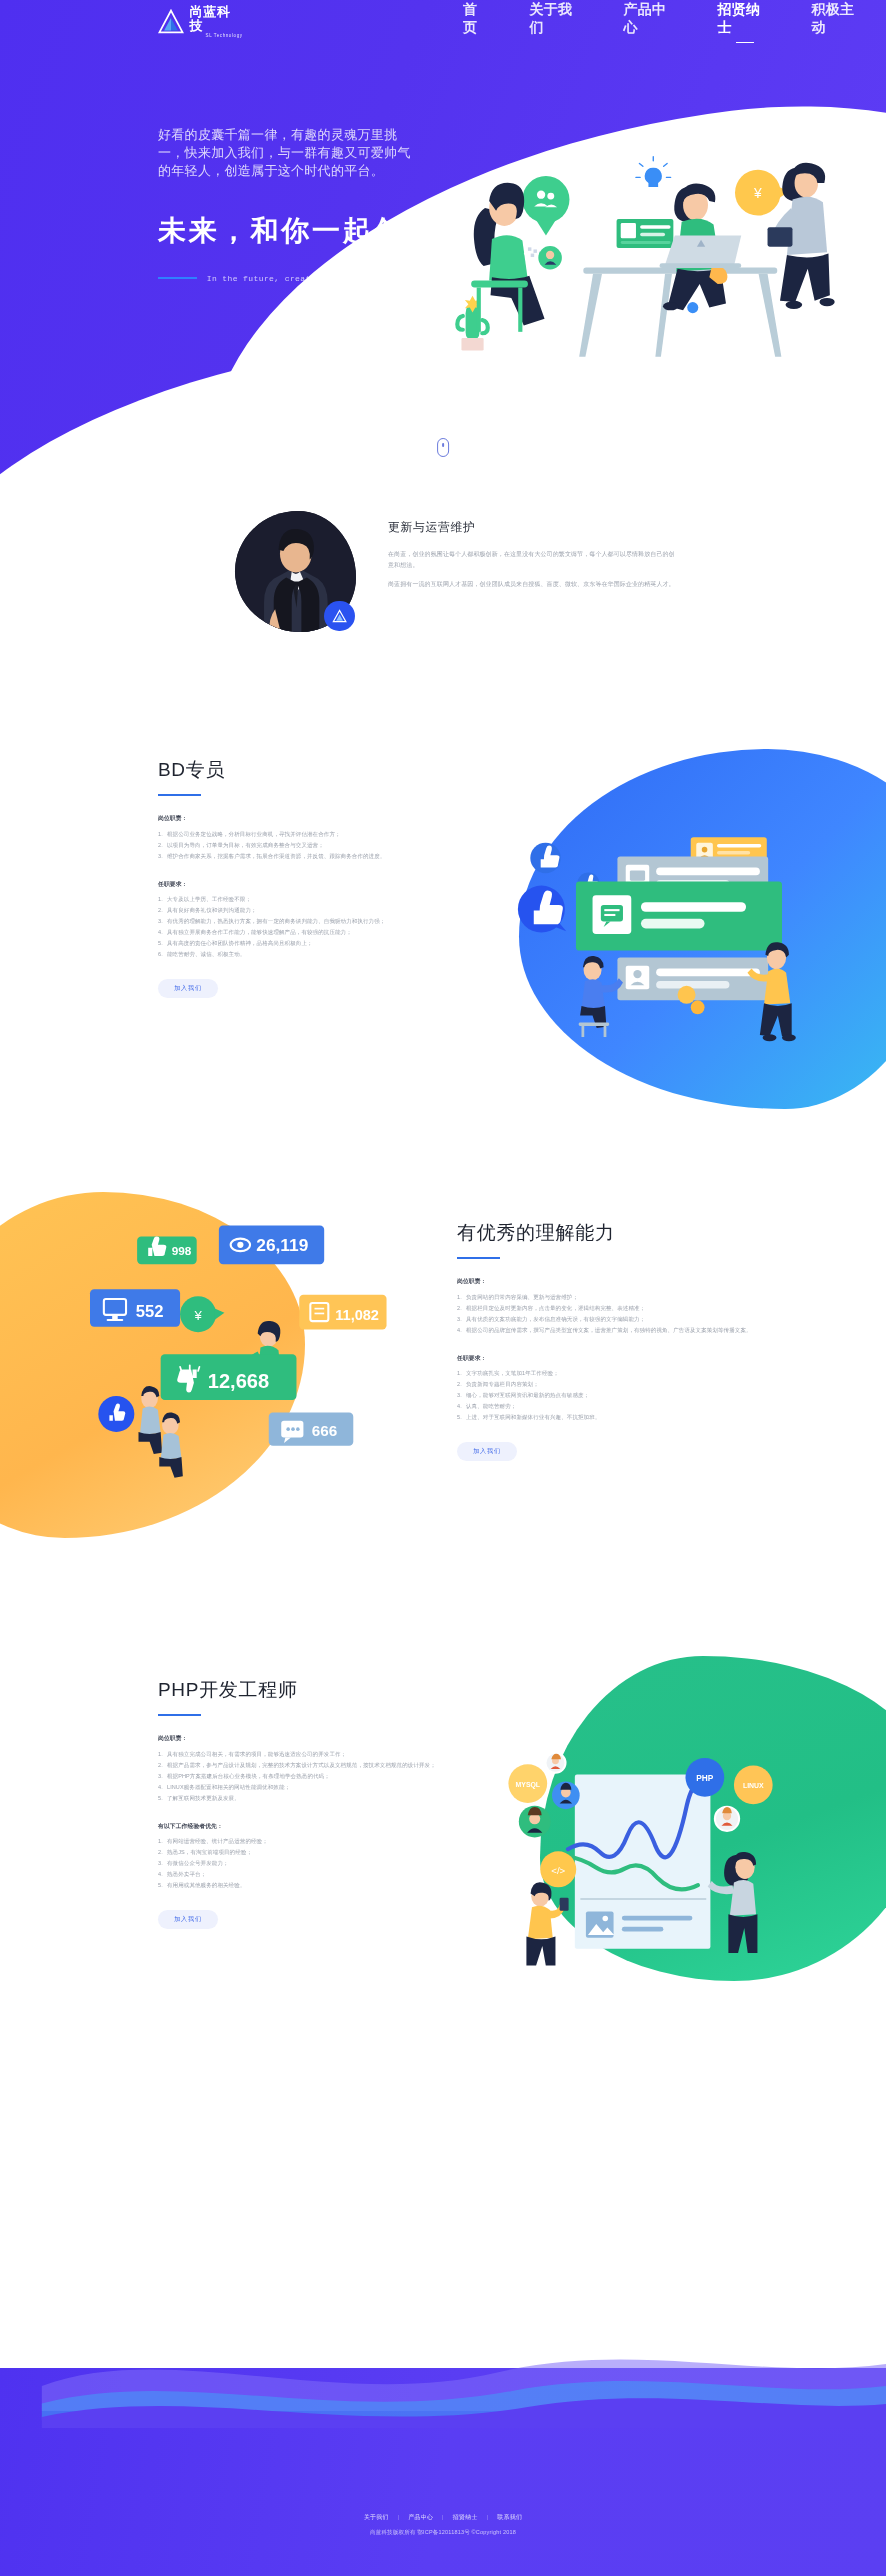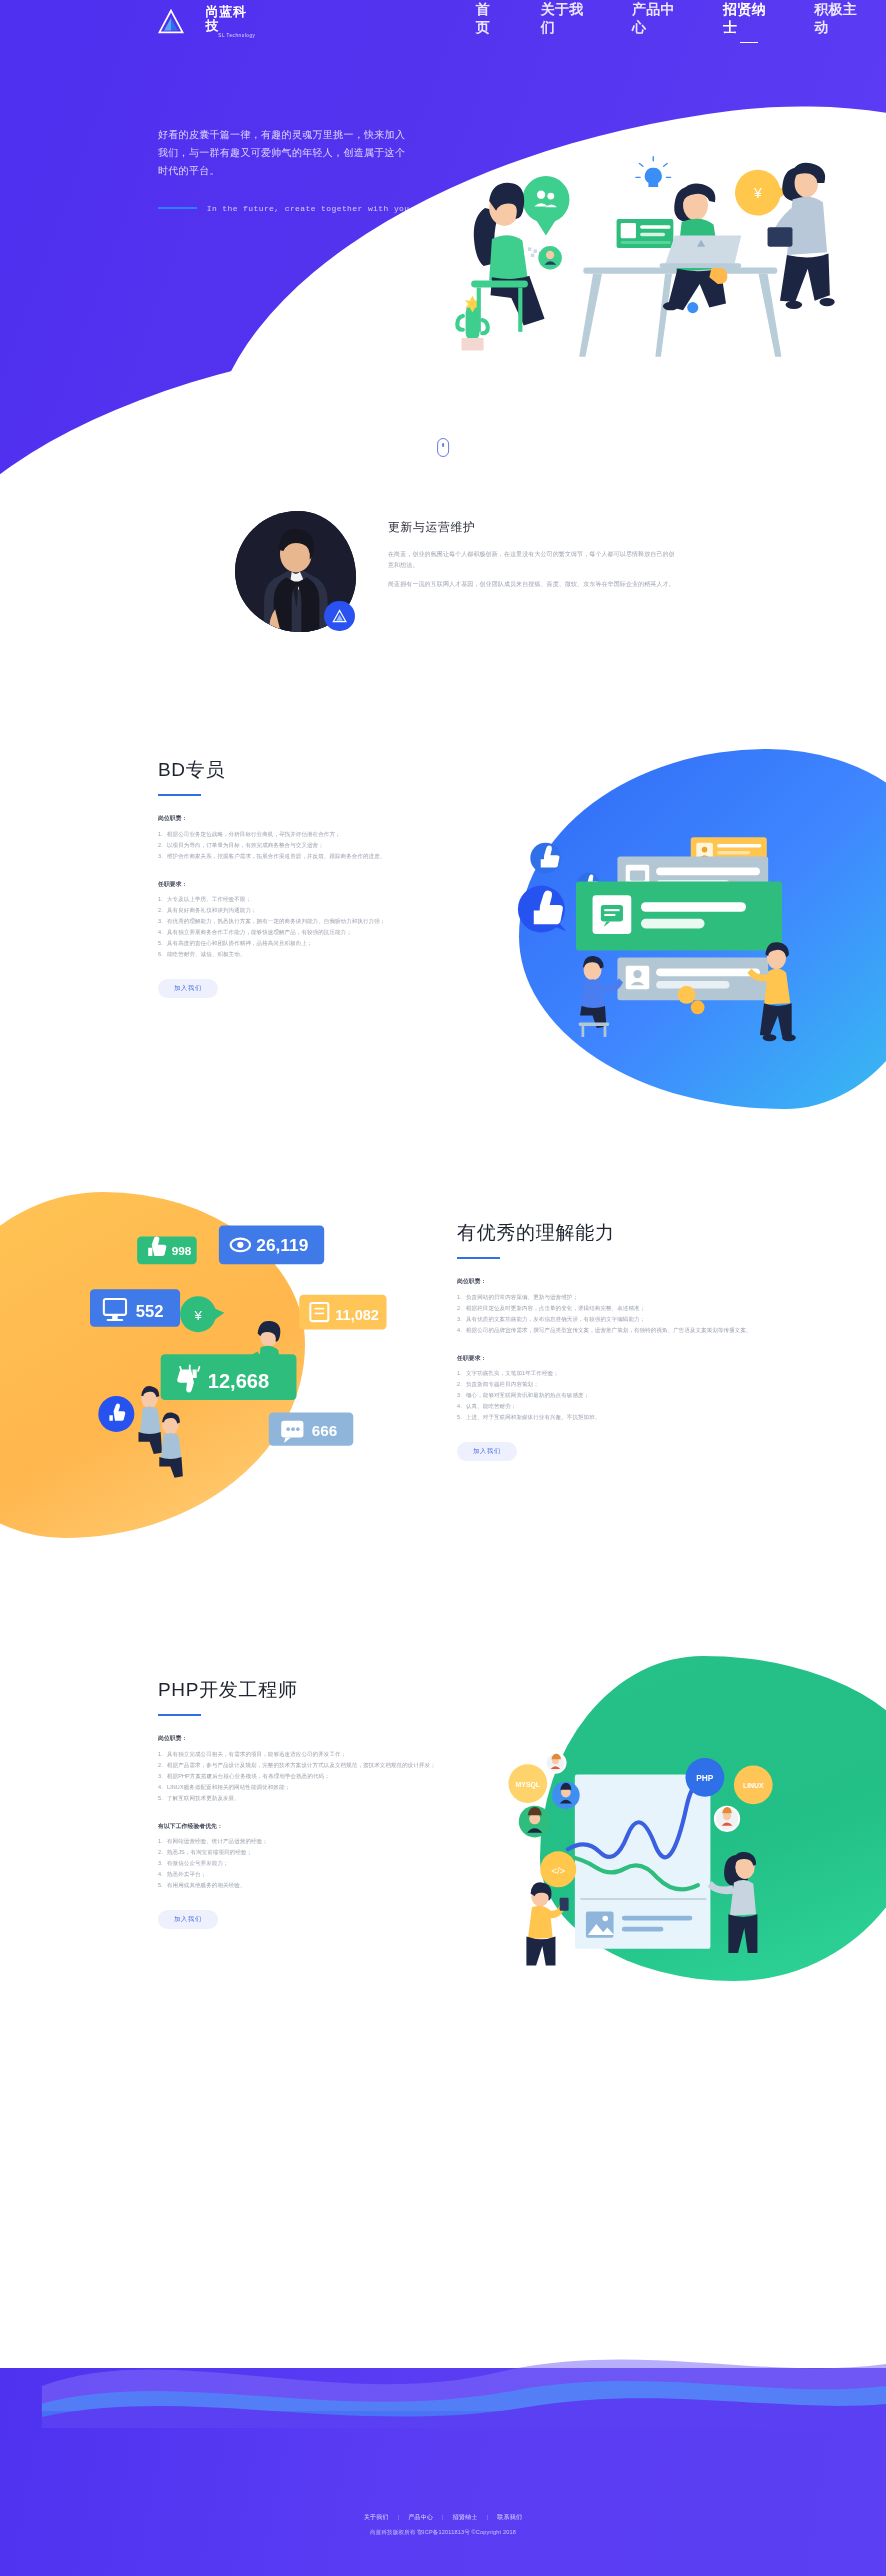--- a/index.html
+++ b/index.html
@@ -36,21 +36,21 @@
     width:1177px; height:429px;
     background:#ffffff;
     border-radius:55% 45% 40% 60% / 70% 60% 40% 30%;
   }
 
   
   .nav {
     position:absolute; top:0; left:0; width:886px; height:44px;
     display:flex; align-items:center; z-index:40;
   }
-  .logo-wrap{ display:flex; align-items:center; margin-left:158px;gap:16px; }
+  .logo-wrap{ display:flex; align-items:center; margin-left:158px; }
   .logo-mark{ width:26px; height:25px; position:relative; }
   .logo-mark svg{ display:block; }
   .logo-text{ margin-left:5.5px; color:#fff; }
   .logo-cn{ font-size:13px; font-weight:bold; letter-spacing:0.7px; line-height:14px; }
   .logo-en{ font-size:4.5px; letter-spacing:0.6px; opacity:.85; line-height:6.2px; text-align:right;}
   .nav-menu{ display:flex; margin-left:201px; }
   .nav-item{
     position:relative;
     color:rgba(255,255,255,.88);
     font-size:14px;
@@ -63,21 +63,21 @@
   .nav-item.active{ color:#fff; }
   .nav-item.active:after{
     content:""; position:absolute; left:50%; transform:translateX(-50%);
     bottom:0; width:18px; height:1.4px; background:#fff;
   }
 
   
   .hero-copy{ position:absolute; left:158px; top:126px; width:270px; z-index:30; }
   .hero-sub{
     color:rgba(255,255,255,.80);
-    font-size:10px; line-height:18px; letter-spacing:0.3px; width:256px;
+    font-size:13px; line-height:18px; letter-spacing:0.3px; width:256px;
   }
   .hero-title{
     margin-top:32px;
     color:#fff; font-size:28px; font-weight:bold; letter-spacing:2.8px;
     white-space:nowrap;
   }
   .hero-en-row{ margin-top:23.5px; display:flex; align-items:center; }
   .hero-line{ width:39px; height:1.4px; background:#2f80ff; margin-right:9.7px; }
   .hero-en{ color:rgba(255,255,255,.72); font-size:8px; letter-spacing:0.4px;font-family:Liberation Mono, monospace; }
 
@@ -313,20 +313,21 @@
       <div class="nav-item">首页</div>
       <div class="nav-item">关于我们</div>
       <div class="nav-item">产品中心</div>
       <div class="nav-item active">招贤纳士</div>
       <div class="nav-item">积极主动</div>
     </div>
   </div>
 
   <div class="hero-copy">
     <div class="hero-sub">好看的皮囊千篇一律，有趣的灵魂万里挑一，快来加入我们，与一群有趣又可爱帅气的年轻人，创造属于这个时代的平台。</div>
+    <div class="hero-title">未来，和你一起创造</div>
     <div class="hero-en-row">
       <span class="hero-line"></span>
       <span class="hero-en">In the future, create together with you.</span>
     </div>
   </div>
 
   <div class="scroll-mouse">
       <i></i>
     </div>
 </div>

